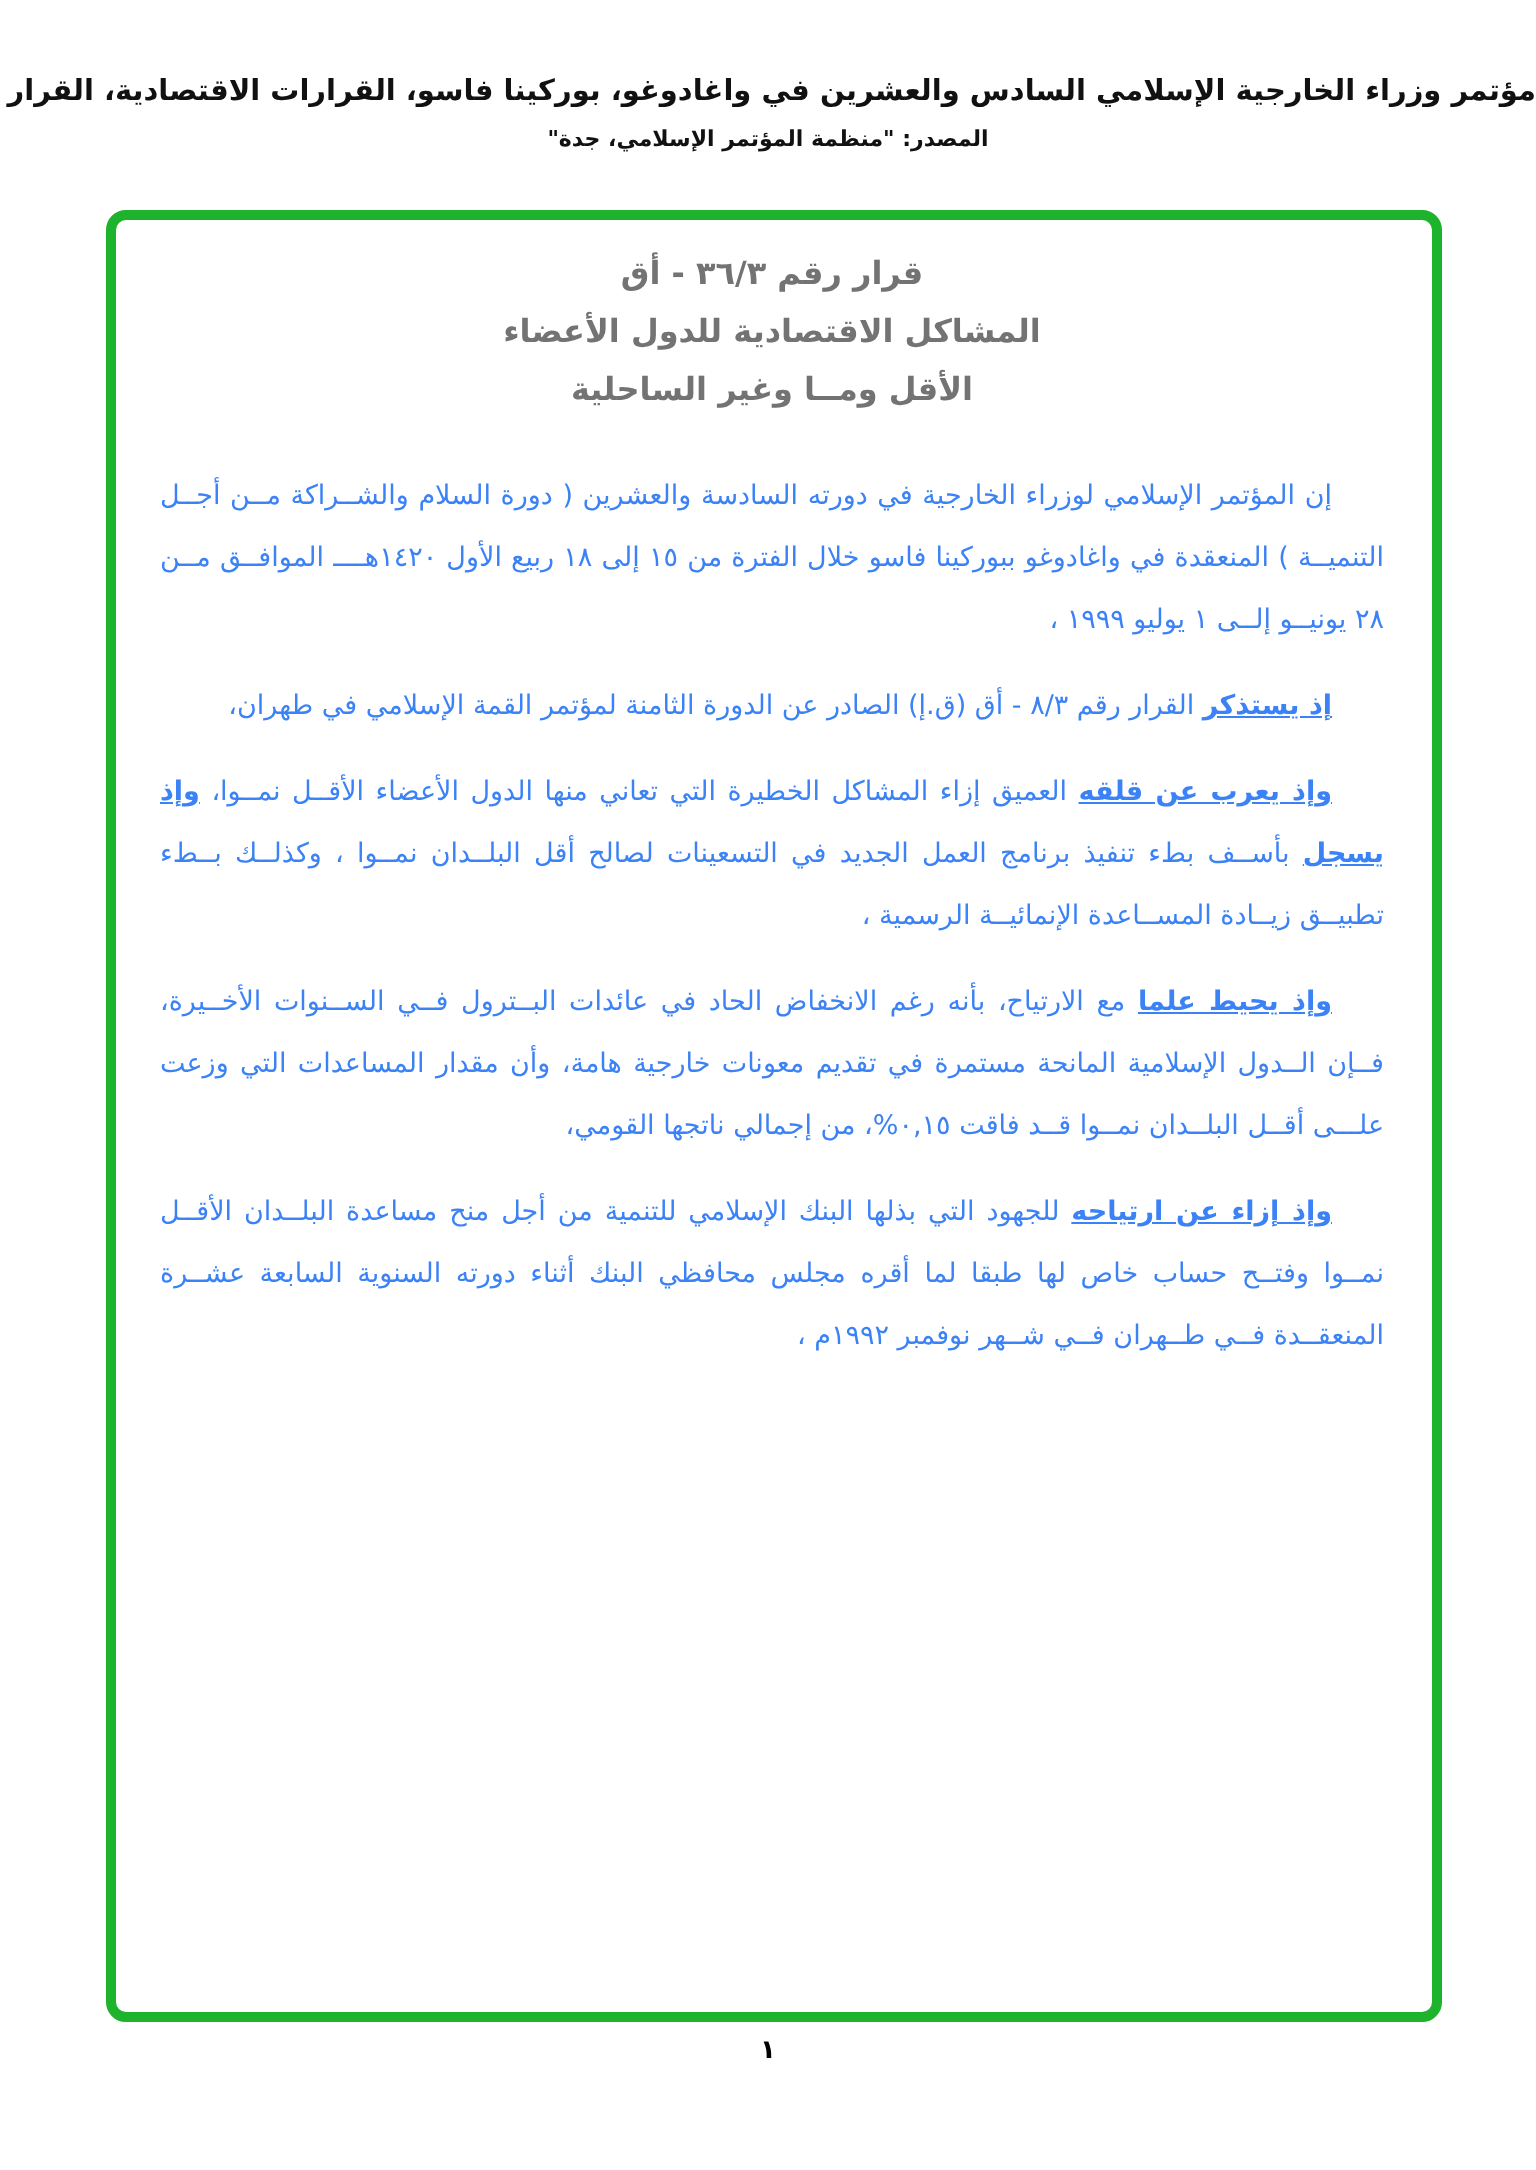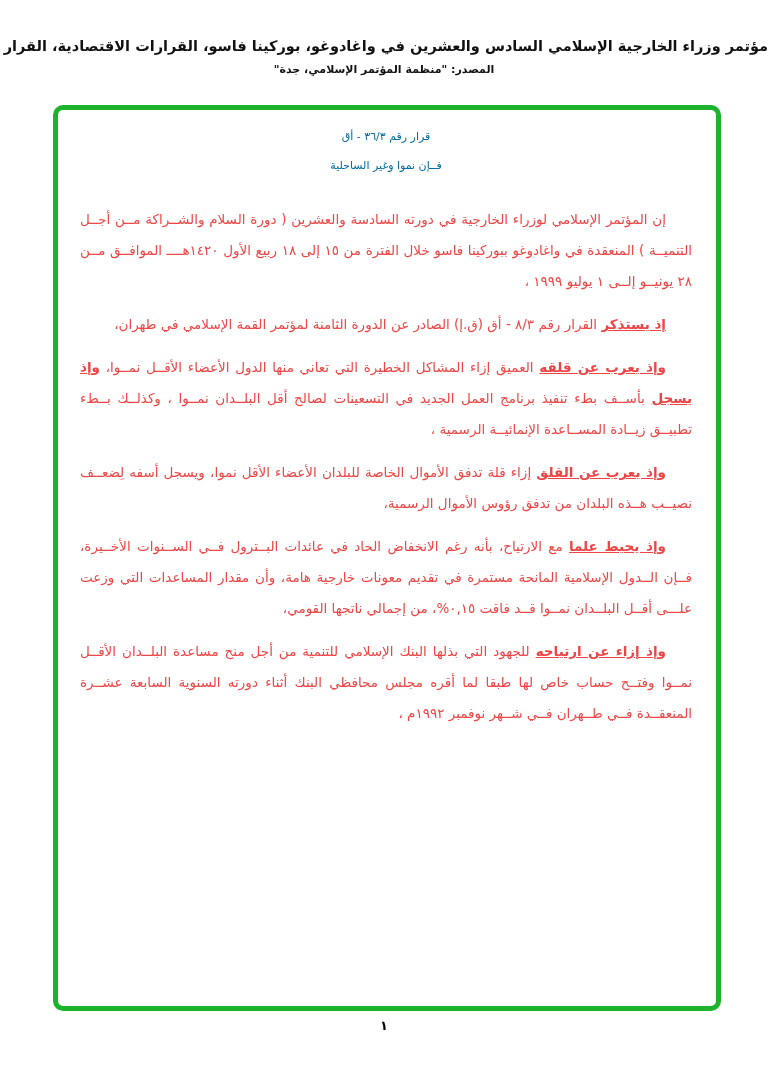--- a/index.html
+++ b/index.html
@@ -49,33 +49,33 @@
   }
   .doc-inner {
     padding: 12px 24px 0 22px;
     color: #000000;
   }
   .title-block {
     text-align: center;
     margin-bottom: 24px;
   }
   .title-line {
-    font-weight: 400;
-    font-size: 11px;
+    font-weight: 700;
+    font-size: 16px;
     line-height: 29px;
-    color: #0369a1;
+    color: #737373;
   }
   .para {
     direction: rtl;
     text-align: justify;
     font-size: 13.5px;
     line-height: 31px;
     margin: 0 0 12px 0;
     text-indent: 26px;
-    color: #ef4444;
+    color: #3b82f6;
   }
   .para b { font-weight: 800; text-decoration: underline; }
   .page-footer {
     position: absolute;
     top: 1018px;
     left: 0;
     width: 768px;
     text-align: center;
     font-size: 13px;
     font-weight: 700;
@@ -90,28 +90,28 @@
   <div class="page-header">
     <div class="citation-line">مؤتمر وزراء الخارجية الإسلامي السادس والعشرين في واغادوغو، بوركينا فاسو، القرارات الاقتصادية، القرار الرقم ٢٦/٣-أق</div>
     <div class="source-line">المصدر:  "منظمة المؤتمر الإسلامي، جدة"</div>
   </div>
 
   <div class="doc-frame" style="border-color: rgb(29, 179, 44);">
     <div class="doc-inner">
       <div class="title-block">
 
       <div class="title-line">قرار رقم ٣٦/٣ - أق</div>
-          <div class="title-line">فــإن نموا وغير الساحلية</div>
+          <div class="title-line">المشاكل الاقتصادية للدول الأعضاء</div>
+          <div class="title-line">الأقل ومــا وغير الساحلية</div>
         </div>
       <div>
 
       <p class="para"><span>إن المؤتمر الإسلامي لوزراء الخارجية في دورته السادسة والعشرين ( دورة السلام والشــراكة مــن أجــل التنميــة ) المنعقدة في واغادوغو ببوركينا فاسو خلال الفترة من ١٥ إلى ١٨ ربيع الأول ١٤٢٠هــــ الموافــق مــن ٢٨ يونيــو إلــى ١ يوليو ١٩٩٩ ،</span></p>
           <p class="para"><b>إذ يستذكر</b><span> القرار رقم ٨/٣ - أق (ق.إ) الصادر عن الدورة الثامنة لمؤتمر القمة الإسلامي في طهران،</span></p>
           <p class="para"><b>وإذ يعرب عن قلقه</b><span> العميق إزاء المشاكل الخطيرة التي تعاني منها الدول الأعضاء الأقــل نمــوا، </span><b>وإذ يسجل</b><span> بأســف بطء تنفيذ برنامج العمل الجديد في التسعينات لصالح أقل البلــدان نمــوا ، وكذلــك بــطء تطبيــق زيــادة المســاعدة الإنمائيــة الرسمية ،</span></p>
-          <p class="para"><b>وإذ يعرب عن القلق</b><span> إزاء قلة تدفق الأموال الخاصة للبلدان الأعضاء الأقل نموا، ويسجل أسفه لِضعــف نصيــب هــذه البلدان من تدفق رؤوس الأموال الرسمية،</span></p>
           <p class="para"><b>وإذ يحيط علما</b><span> مع الارتياح، بأنه رغم الانخفاض الحاد في عائدات البــترول فــي الســنوات الأخــيرة، فــإن الــدول الإسلامية المانحة مستمرة في تقديم معونات خارجية هامة، وأن مقدار المساعدات التي وزعت علـــى أقــل البلــدان نمــوا قــد فاقت ٠,١٥%، من إجمالي ناتجها القومي،</span></p>
           <p class="para"><b>وإذ إزاء عن ارتياحه</b><span> للجهود التي بذلها البنك الإسلامي للتنمية من أجل منح مساعدة البلــدان الأقــل نمــوا وفتــح حساب خاص لها طبقا لما أقره مجلس محافظي البنك أثناء دورته السنوية السابعة عشــرة المنعقــدة فــي طــهران فــي شــهر نوفمبر ١٩٩٢م ،</span></p>
         </div>
     </div>
   </div>
 
   <div class="page-footer">١</div>
 
 </div>
 

